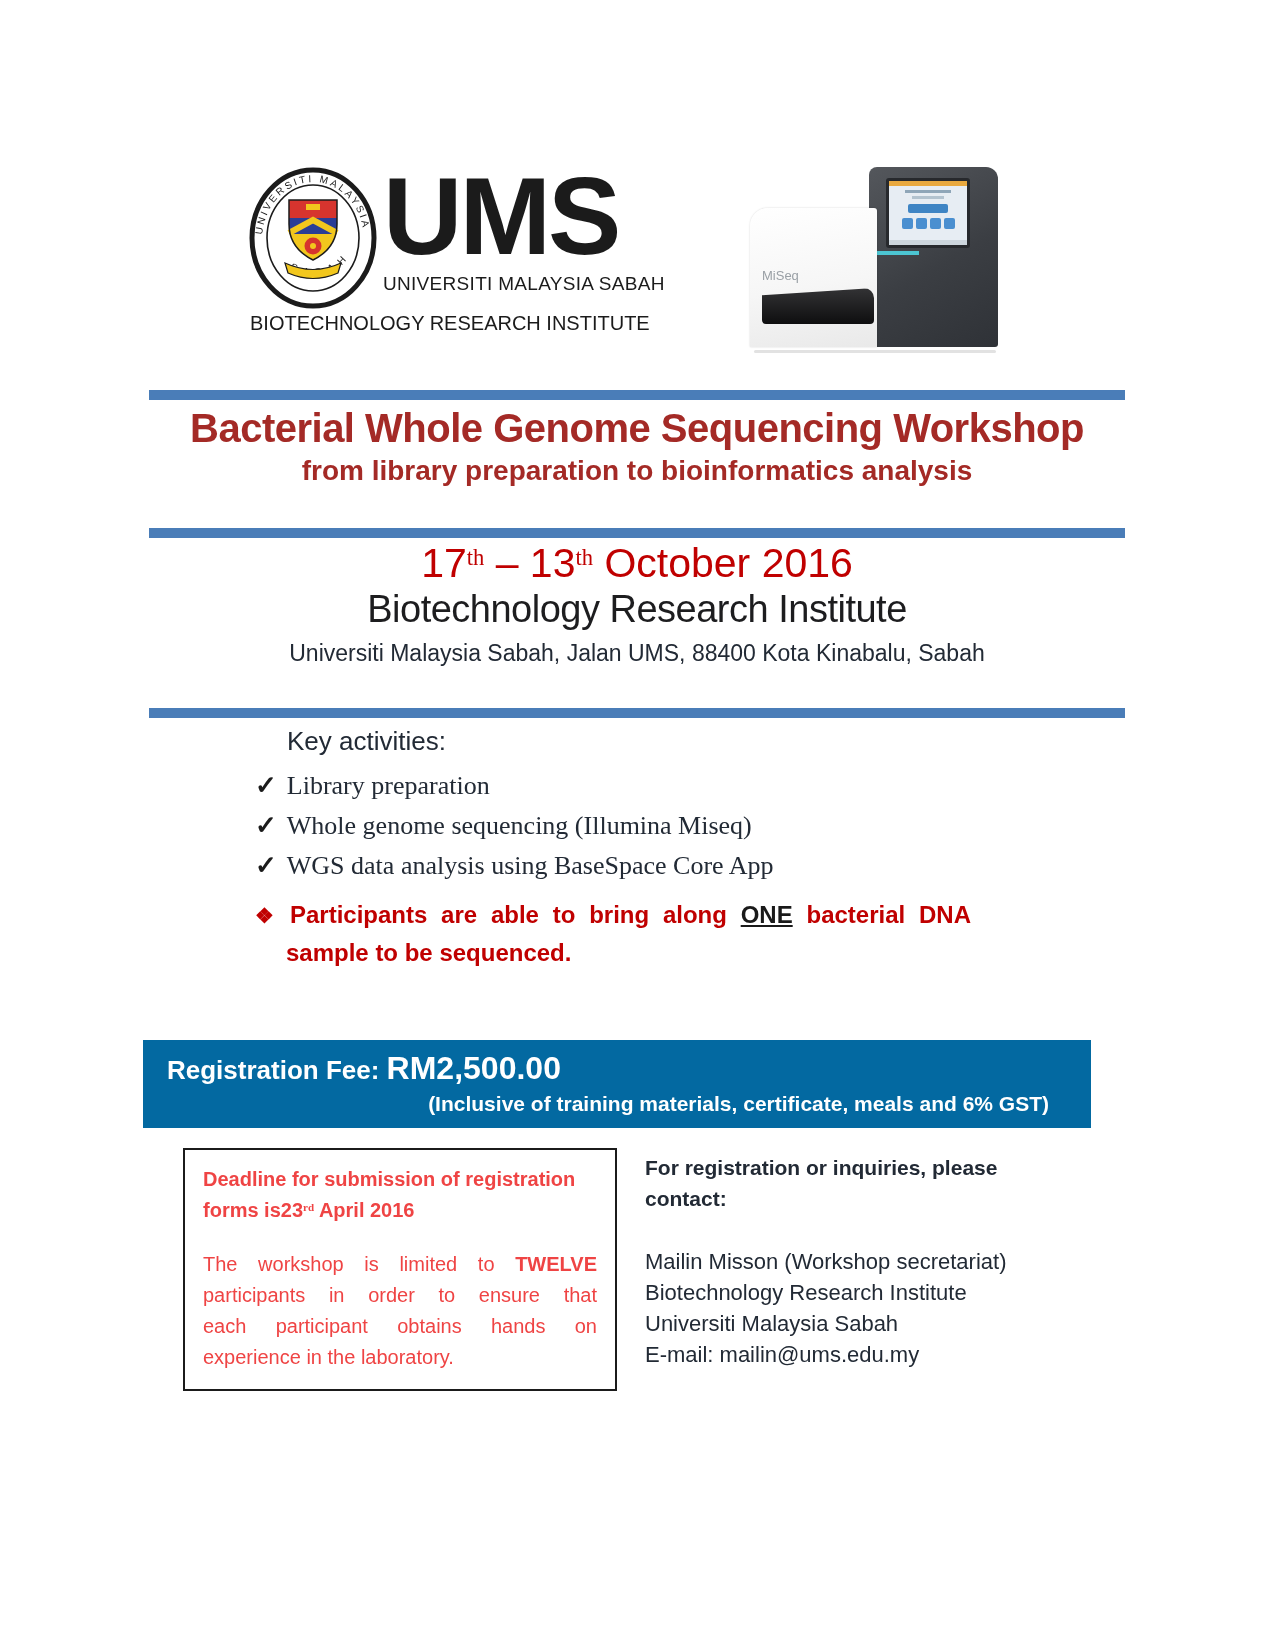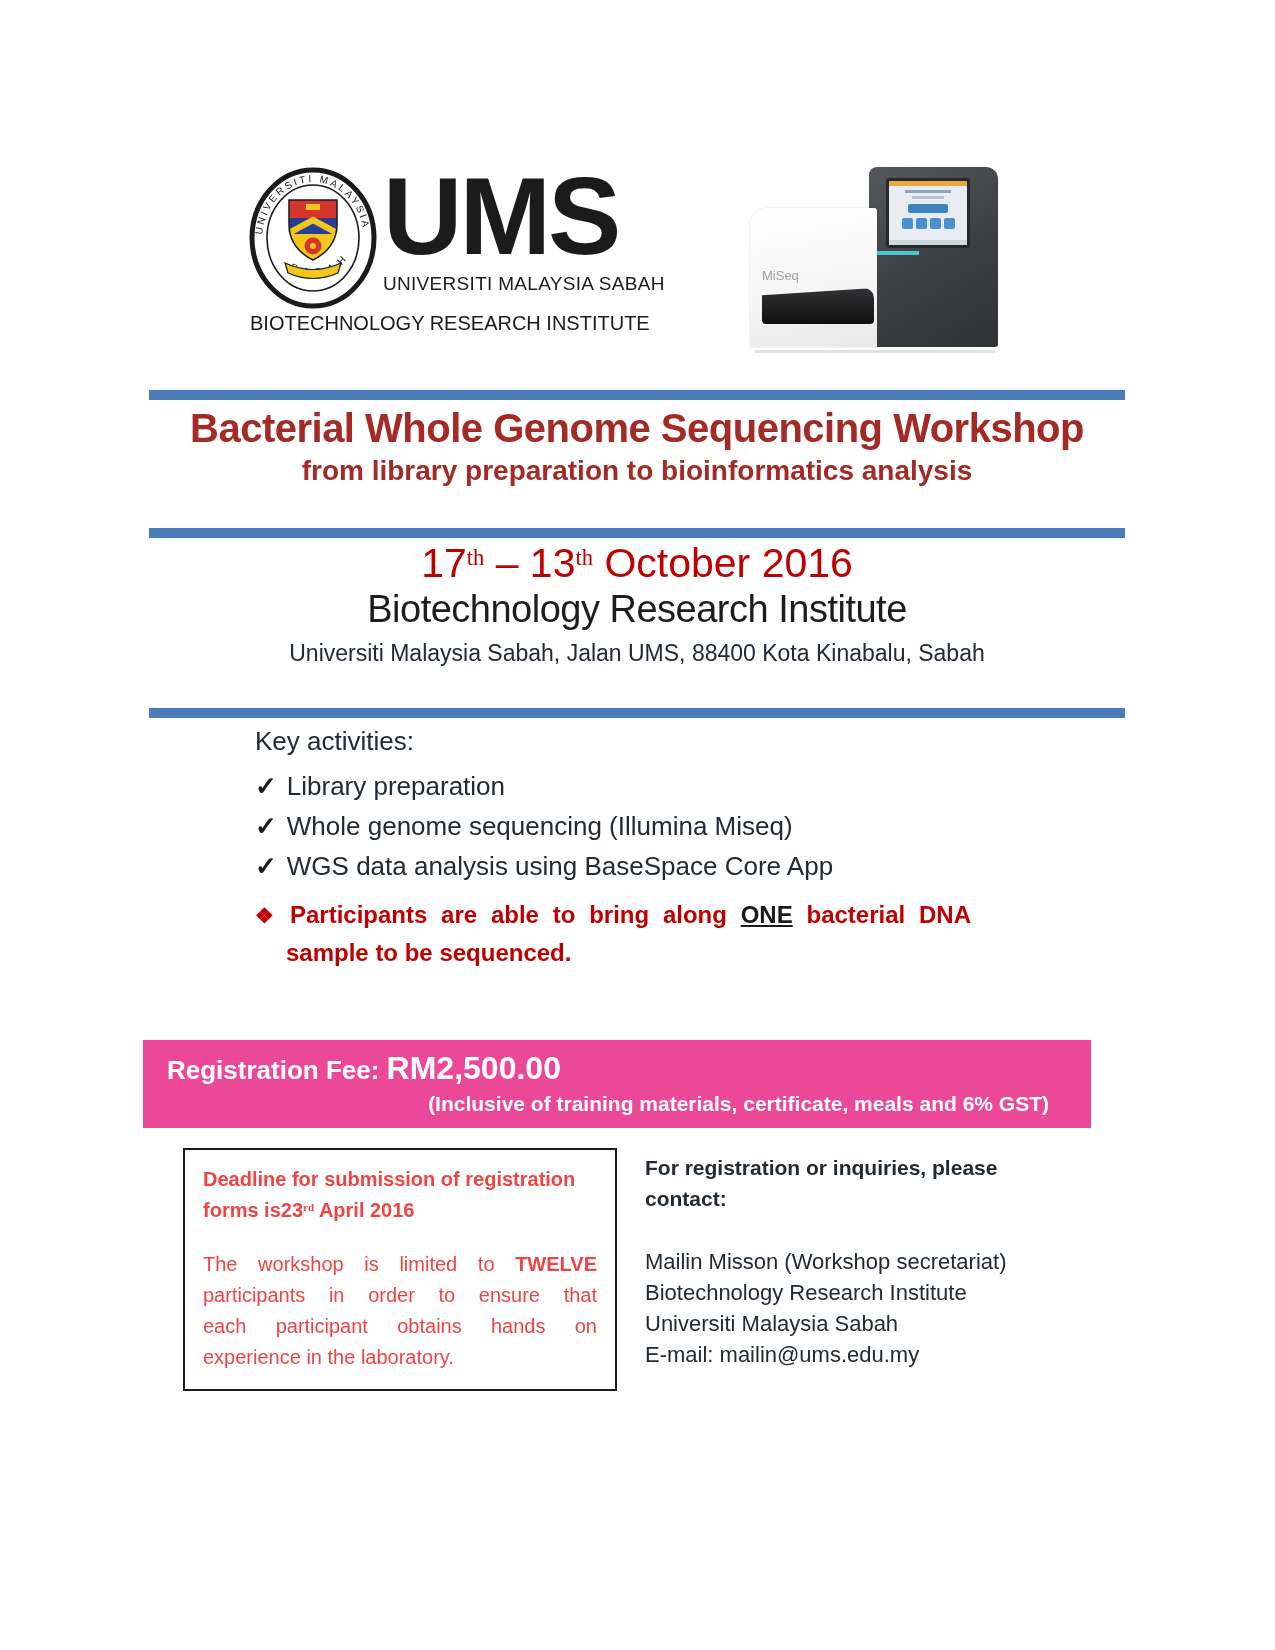--- a/index.html
+++ b/index.html
@@ -41,33 +41,33 @@
   .ctr{left:149px;width:976px;text-align:center;}
   .title1{top:406px;font-size:40px;font-weight:700;color:#a42a26;letter-spacing:-.5px;}
   .title2{top:455px;font-size:28px;font-weight:700;color:#a42a26;}
   .evdate{top:540px;font-size:41px;color:#c00000;}
   .sup{position:relative;top:-.55em;font-size:55%;font-family:Liberation Serif, serif;}
   .venue{top:588px;font-size:38px;color:#1d1d1f;letter-spacing:-.5px;}
   .address{top:640px;font-size:23px;color:#222a35;}
 
   
   .acts{left:255px;top:726px;font-size:26px;color:#222a35;}
-  .acts-h{margin-bottom:9px;}
-  .act{height:40px;line-height:40px;white-space:nowrap;}
+  .acts-h{margin-bottom:9px;margin-left:32px;}
+  .act{height:40px;line-height:40px;white-space:nowrap;font-family:Liberation Serif, serif;}
   .check{font-weight:700;margin-right:10px;color:#1b1b1b;}
 
   
   .note{left:255px;top:896px;width:716px;font-size:24px;font-weight:700;color:#c00000;line-height:37px;}
   .jline{text-align:justify;text-align-last:justify;white-space:nowrap;overflow:hidden;}
   .note .bullet{font-size:21px;margin-right:9px;}
   .note .one{color:#1a1a1a;text-decoration:underline;}
   .note-l2{padding-left:31px;}
 
   
-  .banner{left:143px;top:1040px;width:948px;height:88px;background:#ec4899;}
+  .banner{left:143px;top:1040px;width:948px;height:88px;background:#0369a1;}
   .fee-line{position:absolute;left:24px;top:10px;color:#fff;font-weight:700;white-space:nowrap;}
   .fee-label{font-size:26px;} .fee-amount{font-size:32px;}
   .fee-note{position:absolute;right:42px;top:52px;color:#fff;font-weight:700;font-size:21px;white-space:nowrap;}
 
   
   .dbox{left:183px;top:1148px;width:434px;height:243px;border:2px solid #1b1b1b;box-sizing:border-box;
         padding:14px 18px;font-size:20px;line-height:31px;color:#ef4444;}
   .d-b{font-weight:700;white-space:nowrap;}
   .d-day{}
   .d-p2{margin-top:20px;}

